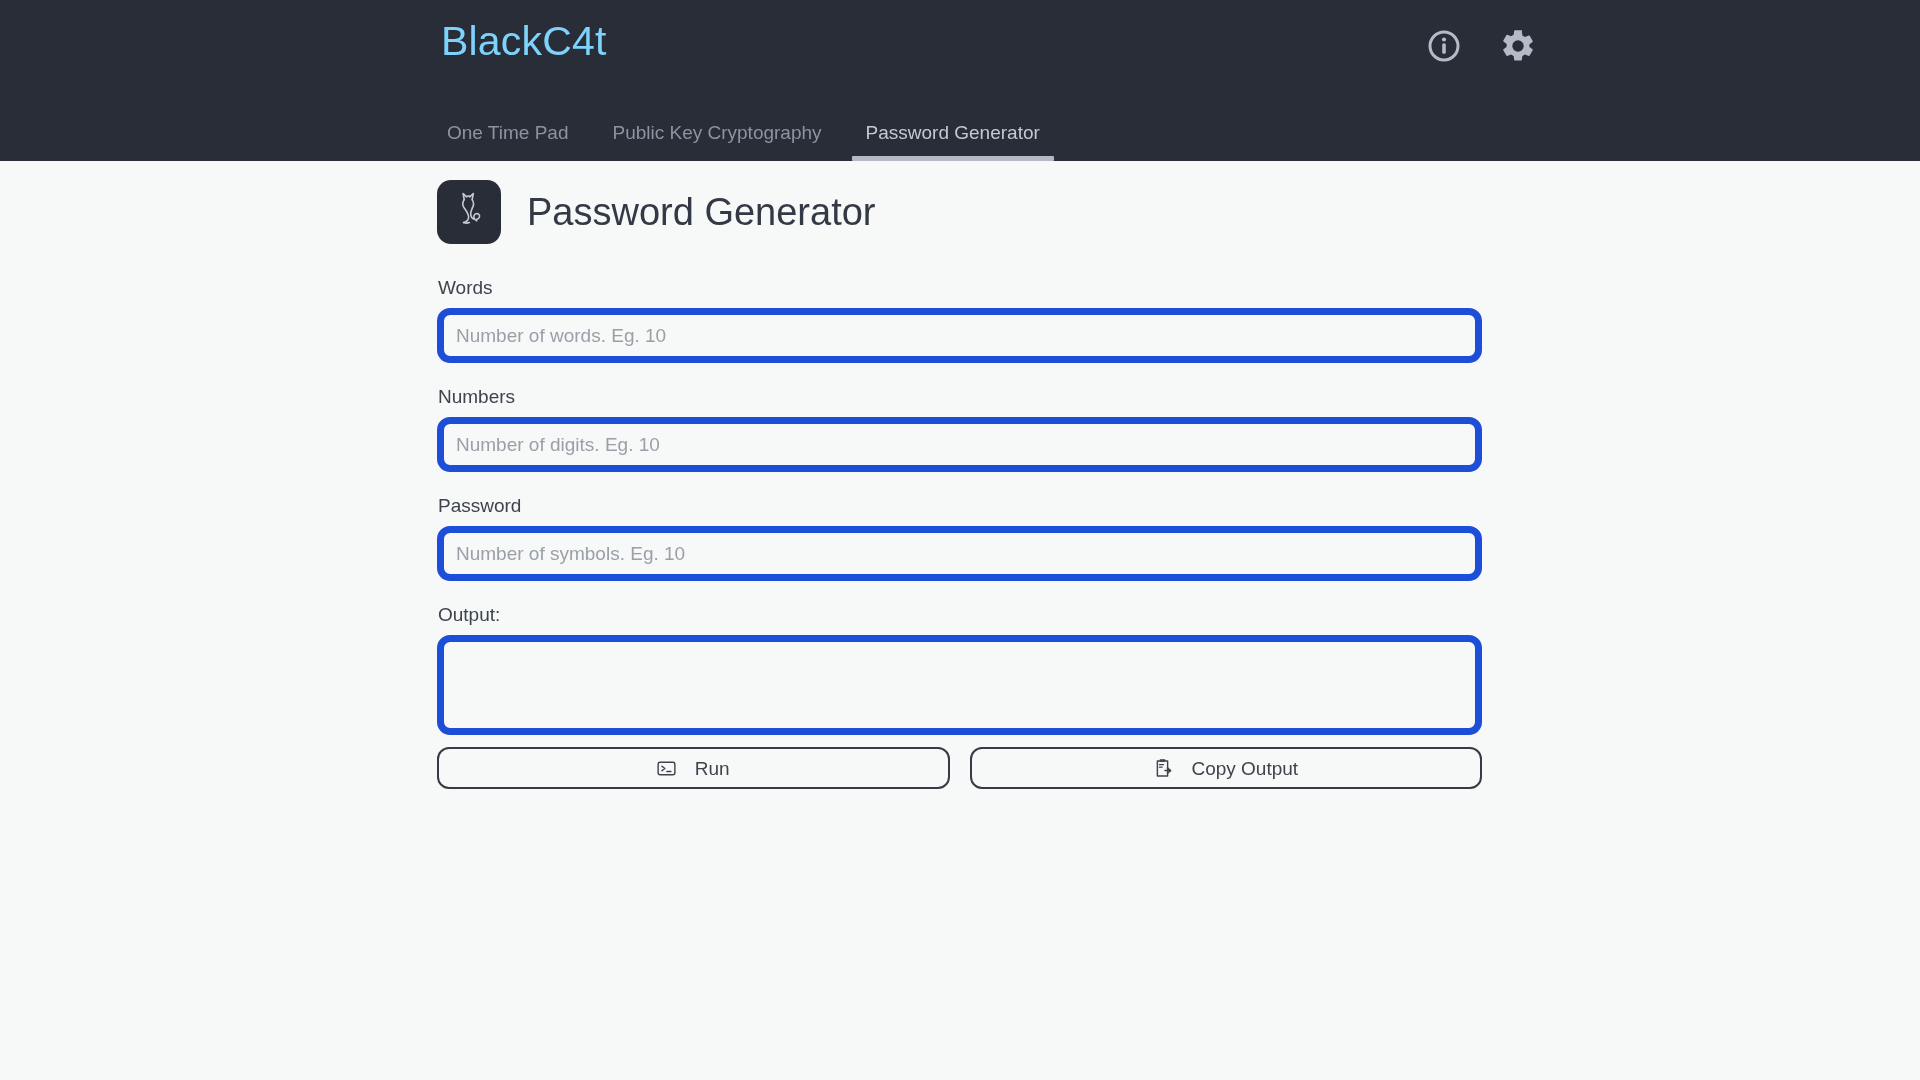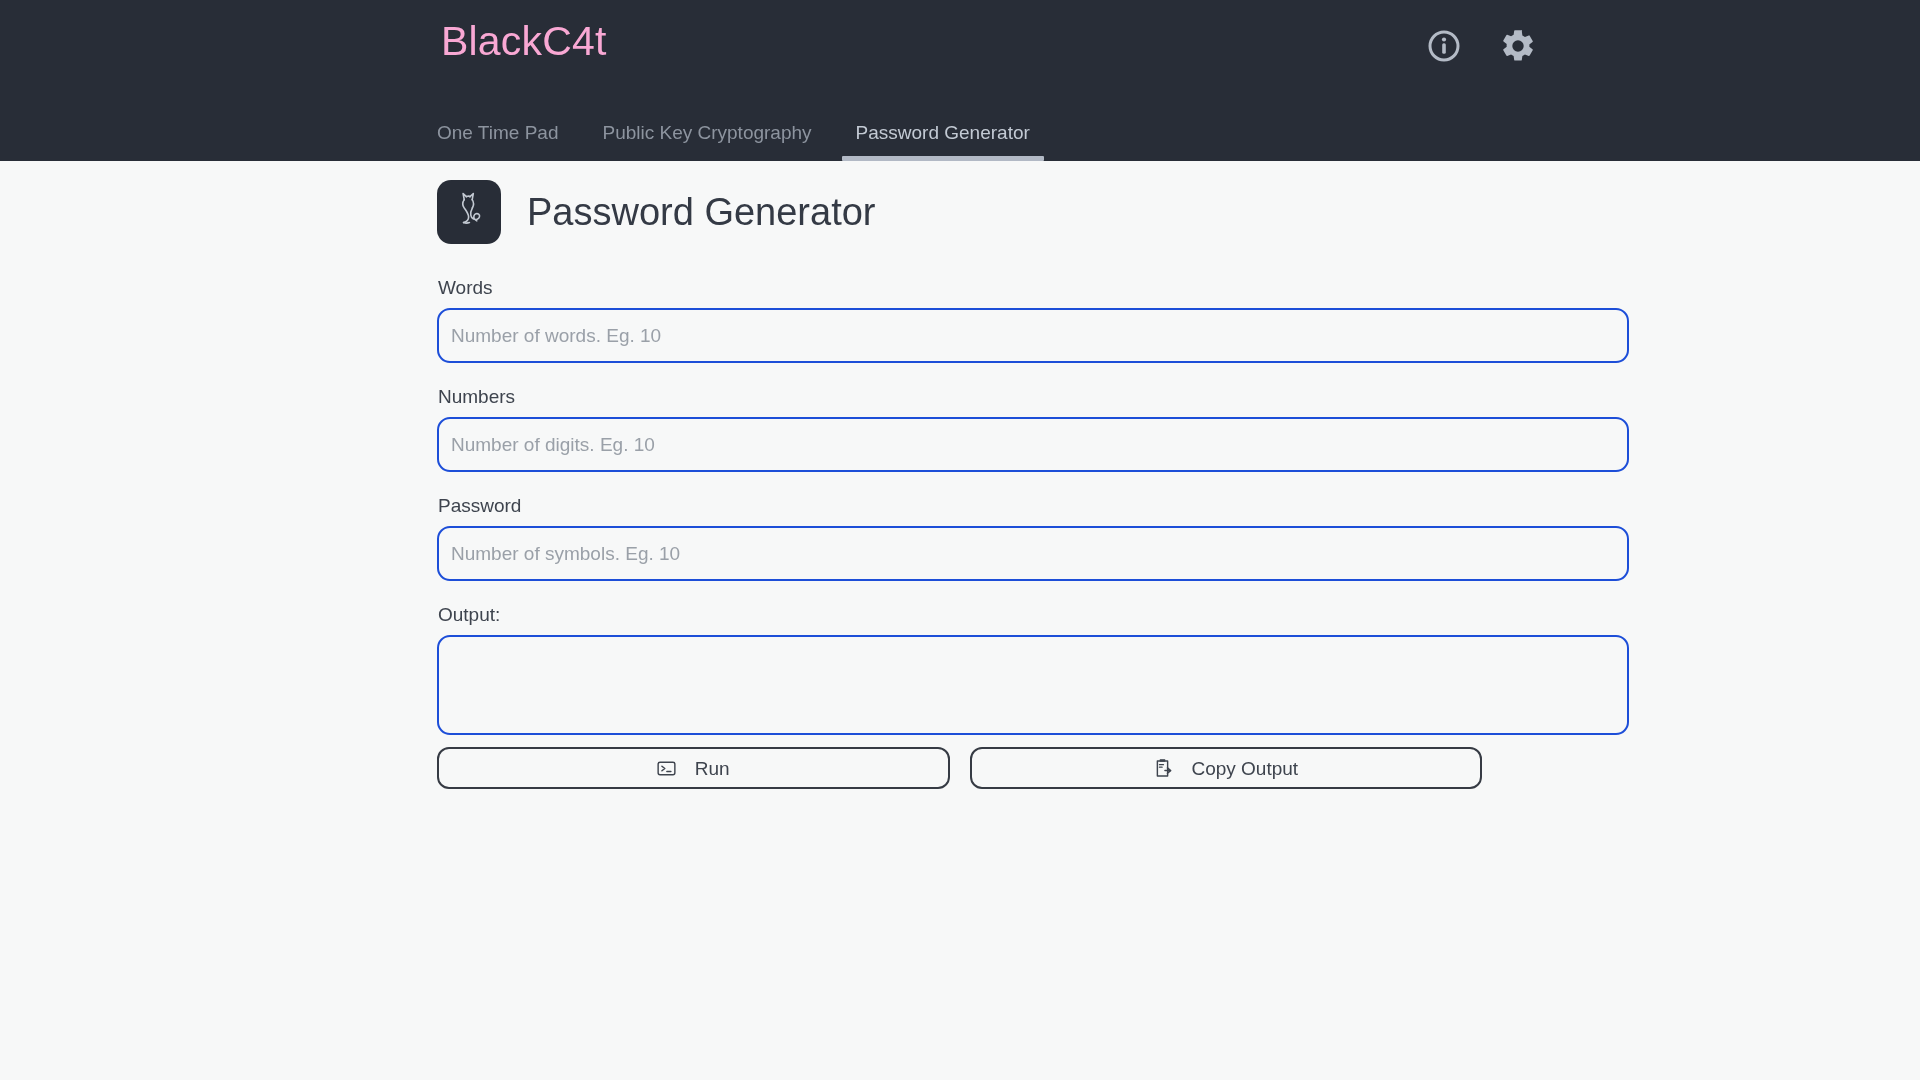--- a/index.html
+++ b/index.html
@@ -25,21 +25,21 @@
     width: 1920px;
     height: 100%;
     position: relative;
   }
   .brand {
     position: absolute;
     left: 441px;
     top: 16px;
     font-size: 41px;
     line-height: 50px;
-    color: #f9a8d4;
+    color: #7dd3fc;
     letter-spacing: 0.2px;
     font-weight: 400;
     font-stretch: condensed;
     white-space: nowrap;
   }
   .header-actions {
     position: absolute;
     right: 380px;
     top: 24px;
     display: flex;
@@ -54,21 +54,21 @@
     justify-content: center;
     cursor: pointer;
     background: transparent;
     border: none;
     padding: 0;
   }
   .icon-btn svg { display: block; }
 
   .tabs {
     position: absolute;
-    left: 437px;
+    left: 447px;
     bottom: 0;
     display: flex;
     align-items: flex-end;
     gap: 0;
   }
   .tab {
     position: relative;
     color: #8d949f;
     font-size: 19px;
     line-height: 24px;
@@ -132,23 +132,23 @@
     line-height: 24px;
     color: #3e444e;
     margin: 16px 0 8px 1px;
     font-stretch: condensed;
   }
   .field-label.spaced { margin-top: 22px; }
 
   .text-input,
   .output-area {
     display: block;
-    width: 1192px;
+    width: 1045px;
     background: #f7f8f8;
-    border: 2px solid #1d4ed8;
+    border: 7px solid #1d4ed8;
     border-radius: 13px;
     color: #3e444e;
     font-family: "Liberation Sans", "DejaVu Sans", sans-serif;
     font-size: 19px;
     font-stretch: condensed;
     outline: none;
   }
   .text-input {
     height: 55px;
     padding: 0 12px;

